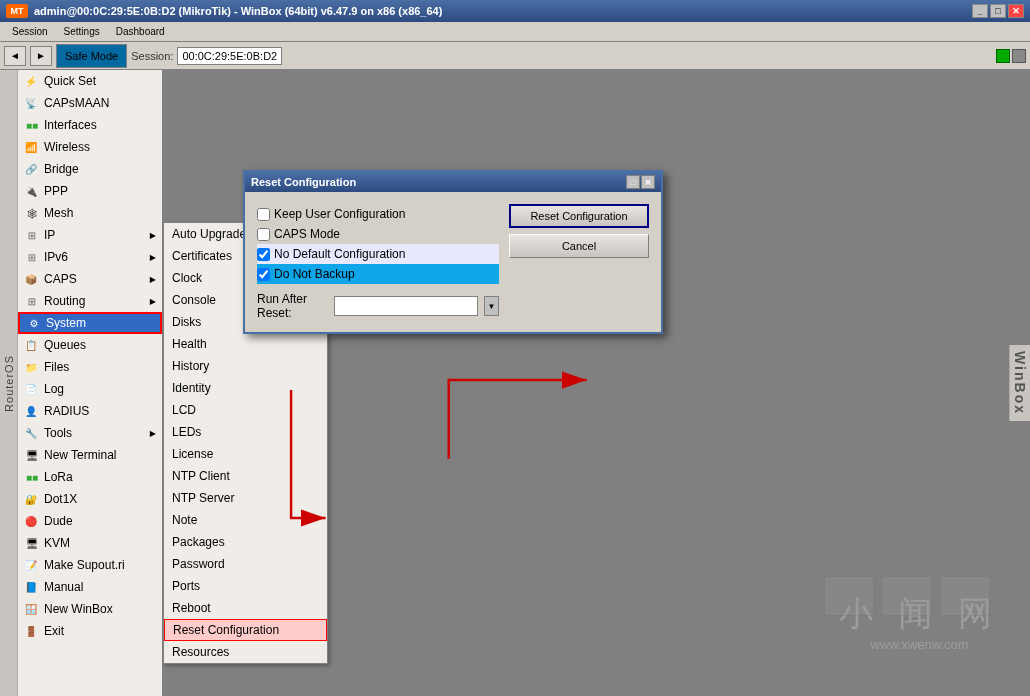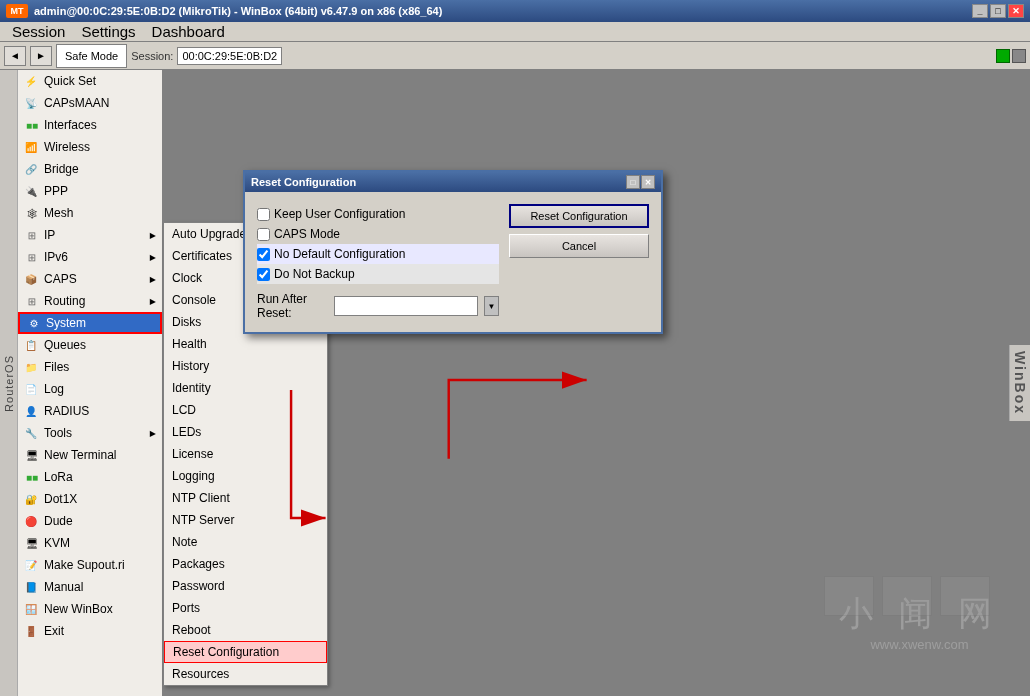--- a/index.html
+++ b/index.html
@@ -66,21 +66,21 @@
       height: 20px;
       background: #d4d0c8;
       display: flex;
       align-items: center;
       padding: 0 4px;
       border-bottom: 1px solid #808080;
     }
     .menu-item {
       padding: 2px 8px;
       cursor: pointer;
-      font-size: 15px;
+      font-size: 10px;
     }
 
     
     .toolbar {
       width: 100%;
       height: 28px;
       background: #d4d0c8;
       display: flex;
       align-items: center;
       padding: 0 4px;
@@ -94,21 +94,21 @@
       border: 1px solid #808080;
       cursor: pointer;
       display: flex;
       align-items: center;
       justify-content: center;
       font-size: 10px;
     }
     .safe-mode-btn {
       height: 24px;
       padding: 0 8px;
-      background: #ffffff;
+      background: #0369a1;
       border: 1px solid #808080;
       cursor: pointer;
       font-size: 11px;
     }
     .session-label {
       font-size: 11px;
       color: #333;
     }
     .session-value {
       height: 18px;
@@ -503,21 +503,20 @@
     <div class="submenu-item">Certificates</div>
     <div class="submenu-item">Clock</div>
     <div class="submenu-item">Console</div>
     <div class="submenu-item">Disks</div>
     <div class="submenu-item">Health</div>
     <div class="submenu-item">History</div>
     <div class="submenu-item">Identity</div>
     <div class="submenu-item">LCD</div>
     <div class="submenu-item">LEDs</div>
     <div class="submenu-item">License</div>
-    <div class="submenu-item">Logging</div>
     <div class="submenu-item">NTP Client</div>
     <div class="submenu-item">NTP Server</div>
     <div class="submenu-item">Note</div>
     <div class="submenu-item">Packages</div>
     <div class="submenu-item">Password</div>
     <div class="submenu-item">Ports</div>
     <div class="submenu-item">Reboot</div>
     <div class="submenu-item highlighted" style="background:#ffcccc; border: 1px solid red;">Reset Configuration</div>
     <div class="submenu-item">Resources</div>
   </div>
@@ -551,21 +550,21 @@
             <label for="cb1">Keep User Configuration</label>
           </div>
           <div class="checkbox-row">
             <input type="checkbox" id="cb2" style="">
             <label for="cb2">CAPS Mode</label>
           </div>
           <div class="checkbox-row" style="background: #e8e8ff; align-items: center;">
             <input type="checkbox" id="cb3" checked="" style="">
             <label for="cb3">No Default Configuration</label>
           </div>
-          <div class="checkbox-row" style="background: #e5e5e5;">
+          <div class="checkbox-row" style="background: #0ea5e9;">
             <input type="checkbox" id="cb4" checked="" style="">
             <label for="cb4">Do Not Backup</label>
           </div>
 
           <div class="run-after-row">
             <span>Run After Reset:</span>
             <input class="run-after-input" type="text" style="">
             <div class="run-after-dropdown">▼</div>
           </div>
         </div>

